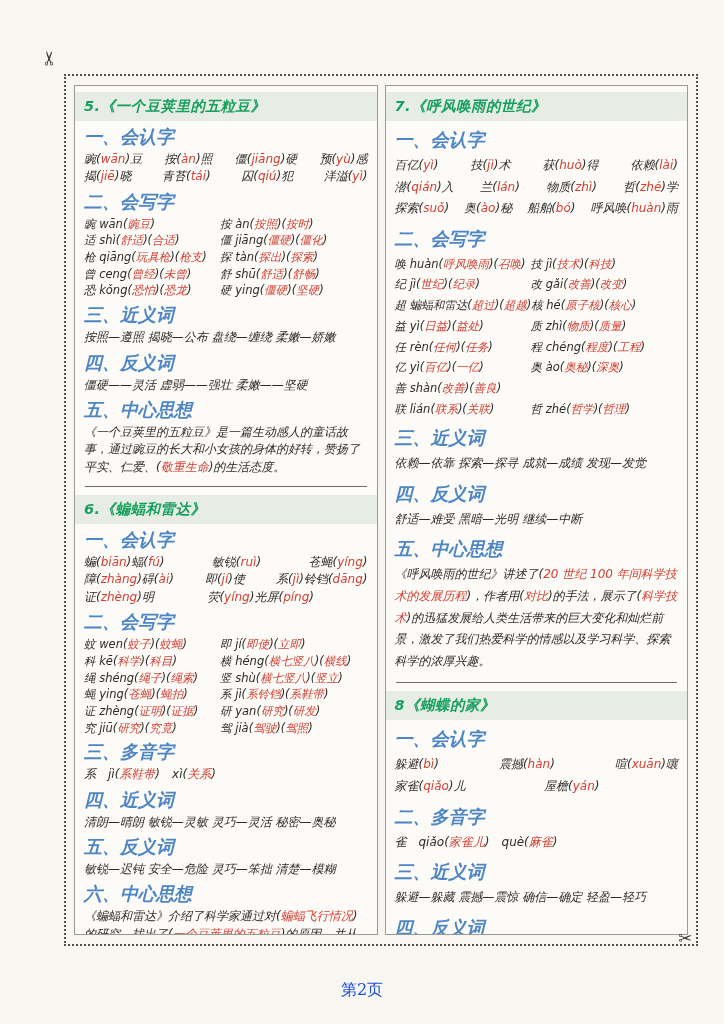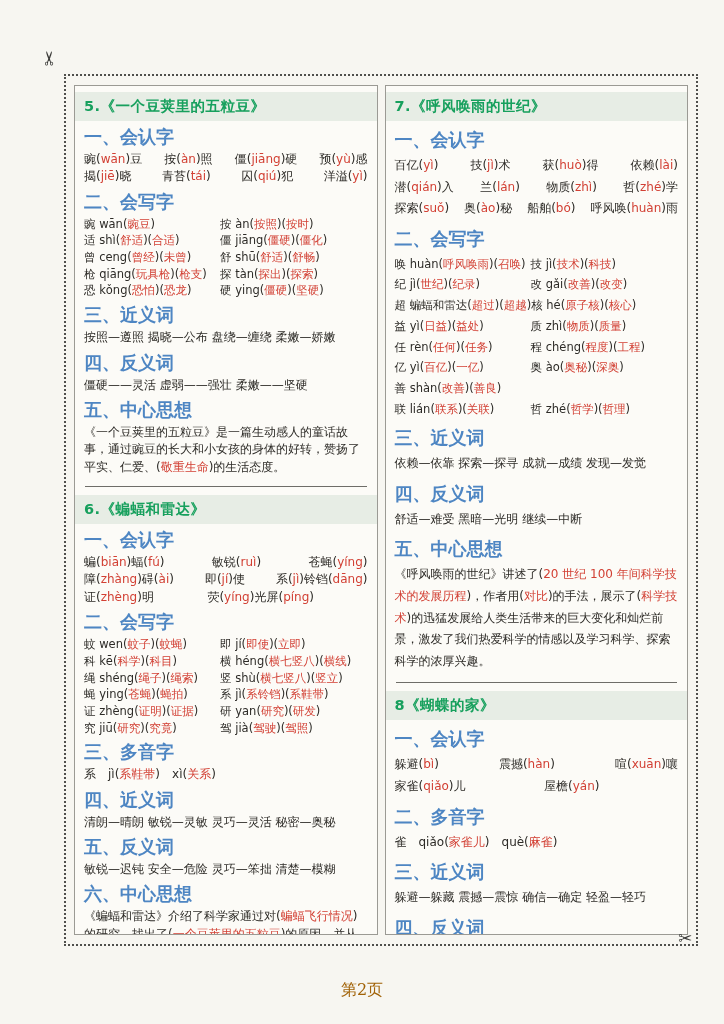--- a/index.html
+++ b/index.html
@@ -6,21 +6,21 @@
     --green:#17a05d; --green-bg:#e7ede5; --blue:#4e86c3; --red:#d24034;
     --ink:#2d2b27; --paper:#f7f6f1; --box-bg:#fcfbf7; --box-border:#9b9a94; --dash:#4f4f4c;
   }
   *{box-sizing:border-box;}
   html,body{margin:0;padding:0;}
   body{background:#eceae6;font-family:"DejaVu Sans","Liberation Sans",sans-serif;}
   .page{position:relative;width:724px;height:1024px;background:var(--paper);overflow:hidden;}
   .cutline{
     position:absolute;left:64px;top:74px;width:634px;height:872px;
     border:2px dotted var(--dash);
-    display:flex;gap:7px;padding:9px 8px;
+    display:flex;gap:7px;padding:9px 8px;font-style:italic;
   }
   .col{
     flex:1;border:1px solid var(--box-border);background:var(--box-bg);
     padding:6px 9px;overflow:hidden;
   }
   .lesson-title{
     background:var(--green-bg);color:var(--green);font-weight:bold;font-size:14.5px;
     padding:5px 9px;margin:0 -9px 4px;letter-spacing:0.5px;
   }
   .sec-head{color:var(--blue);font-weight:bold;font-size:18px;margin:4px 0 2px;}
@@ -31,21 +31,21 @@
   .row.cols .cell{white-space:nowrap;}
   .row.pair{display:flex;font-size:11.5px;}
   .row.pair .half{flex:0 0 48%;white-space:nowrap;}
   .row.pair .half:last-child{flex:0 0 52%;}
   .red{color:var(--red);}
   .rule{border:none;border-top:1.5px solid #6e6d68;margin:10px 1px 8px;}
   .scissors{position:absolute;color:#3a3a38;font-size:19px;line-height:1;}
   .scissors.tl{left:42px;top:49px;transform:rotate(-90deg);}
   .scissors.br{left:678px;top:930px;font-size:17px;}
   .footer{position:absolute;left:0;right:0;top:980px;text-align:center;
-    font-size:16px;color:#a16207;font-family:"DejaVu Serif","Liberation Serif",serif;}
+    font-size:16px;color:#1d4ed8;font-family:"DejaVu Serif","Liberation Serif",serif;}
 </style>
 </head>
 <body>
 
 <div class="page">
   <span class="scissors tl">✂</span>
   <div class="cutline">
     <div class="col" id="col-0">
         <div class="lesson-title">5.《一个豆荚里的五粒豆》</div>
         <div class="sec-head">一、会认字</div>
@@ -64,26 +64,26 @@
         <div class="sec-head">二、会写字</div>
         <div class="row pair">
           <span class="half"><span>豌 wān(</span><span class="red">豌豆</span><span>)</span></span>
           <span class="half"><span>按 àn(</span><span class="red">按照</span><span>)(</span><span class="red">按时</span><span>)</span></span>
         </div>
         <div class="row pair">
           <span class="half"><span>适 shì(</span><span class="red">舒适</span><span>)(</span><span class="red">合适</span><span>)</span></span>
           <span class="half"><span>僵 jiāng(</span><span class="red">僵硬</span><span>)(</span><span class="red">僵化</span><span>)</span></span>
         </div>
         <div class="row pair">
+          <span class="half"><span>枪 qiāng(</span><span class="red">玩具枪</span><span>)(</span><span class="red">枪支</span><span>)</span></span>
+          <span class="half"><span>探 tàn(</span><span class="red">探出</span><span>)(</span><span class="red">探索</span><span>)</span></span>
+        </div>
+        <div class="row pair">
           <span class="half"><span>曾 ceng(</span><span class="red">曾经</span><span>)(</span><span class="red">未曾</span><span>)</span></span>
           <span class="half"><span>舒 shū(</span><span class="red">舒适</span><span>)(</span><span class="red">舒畅</span><span>)</span></span>
-        </div>
-        <div class="row pair">
-          <span class="half"><span>枪 qiāng(</span><span class="red">玩具枪</span><span>)(</span><span class="red">枪支</span><span>)</span></span>
-          <span class="half"><span>探 tàn(</span><span class="red">探出</span><span>)(</span><span class="red">探索</span><span>)</span></span>
         </div>
         <div class="row pair">
           <span class="half"><span>恐 kǒng(</span><span class="red">恐怕</span><span>)(</span><span class="red">恐龙</span><span>)</span></span>
           <span class="half"><span>硬 ying(</span><span class="red">僵硬</span><span>)(</span><span class="red">坚硬</span><span>)</span></span>
         </div>
         <div class="sec-head">三、近义词</div>
         <div class="para"><span>按照—遵照 揭晓—公布 盘绕—缠绕 柔嫩—娇嫩</span></div>
         <div class="sec-head">四、反义词</div>
         <div class="para"><span>僵硬——灵活 虚弱——强壮 柔嫩——坚硬</span></div>
         <div class="sec-head">五、中心思想</div>

